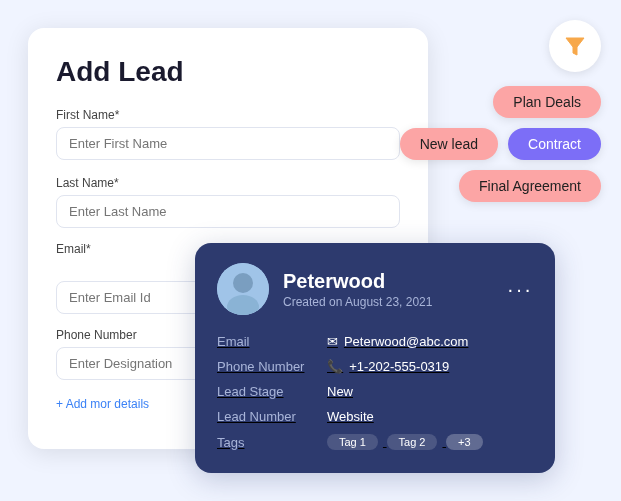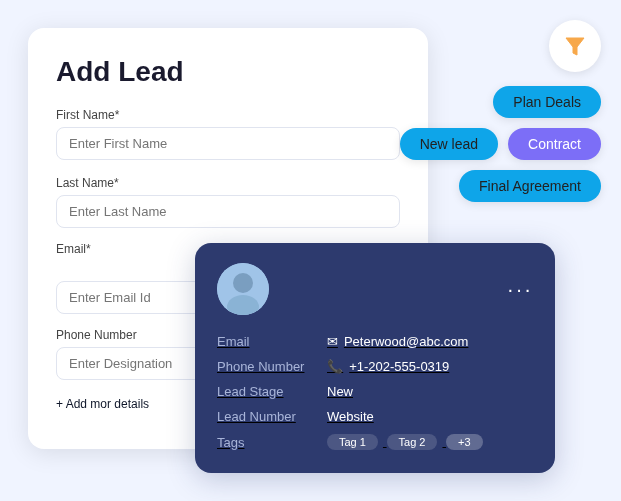--- a/index.html
+++ b/index.html
@@ -85,21 +85,21 @@
       position: absolute;
       right: 10px;
       top: 50%;
       transform: translateY(-50%);
       color: #888;
       pointer-events: none;
       font-size: 12px;
     }
     .add-more-link {
       font-size: 12px;
-      color: #0f172a;
+      color: #3b82f6;
       cursor: pointer;
       margin-top: 2px;
       display: inline-block;
       margin-bottom: 14px;
     }
 
     
     .plan-deals-area {
       position: absolute;
       top: 20px;
@@ -116,21 +116,21 @@
       border-radius: 50%;
       background: #fff;
       display: flex;
       align-items: center;
       justify-content: center;
       box-shadow: 0 2px 10px rgba(0,0,0,0.10);
       margin-bottom: 4px;
       align-self: flex-end;
     }
     .pill-btn {
-      background: #0ea5e9;
+      background: #fca5a5;
       border-radius: 50px;
       padding: 8px 20px;
       font-size: 14px;
       font-weight: 500;
       color: #222;
       box-shadow: 0 2px 10px rgba(0,0,0,0.10);
       cursor: pointer;
       border: none;
     }
     .pill-btn.active {
@@ -328,20 +328,24 @@
 
 <div class="peterwood-card">
   <div class="pw-header">
     <div class="pw-avatar">
 
       <svg width="52" height="52" viewBox="0 0 52 52">
         <circle cx="26" cy="26" r="26" fill="#a0c4e8"></circle>
         <circle cx="26" cy="20" r="10" fill="#7a9ec0"></circle>
         <ellipse cx="26" cy="44" rx="16" ry="12" fill="#8ab3d5"></ellipse>
       </svg>
+    </div>
+    <div>
+      <div class="pw-name">Peterwood</div>
+      <div class="pw-created">Created on August 23, 2021</div>
     </div>
     <div class="pw-more">···</div>
   </div>
 
   <table class="pw-table">
     <tbody>
         <tr>
       <td>Email</td>
       <td>
         <span style="margin-right:6px;">✉</span><span>Peterwood@abc.com</span>

